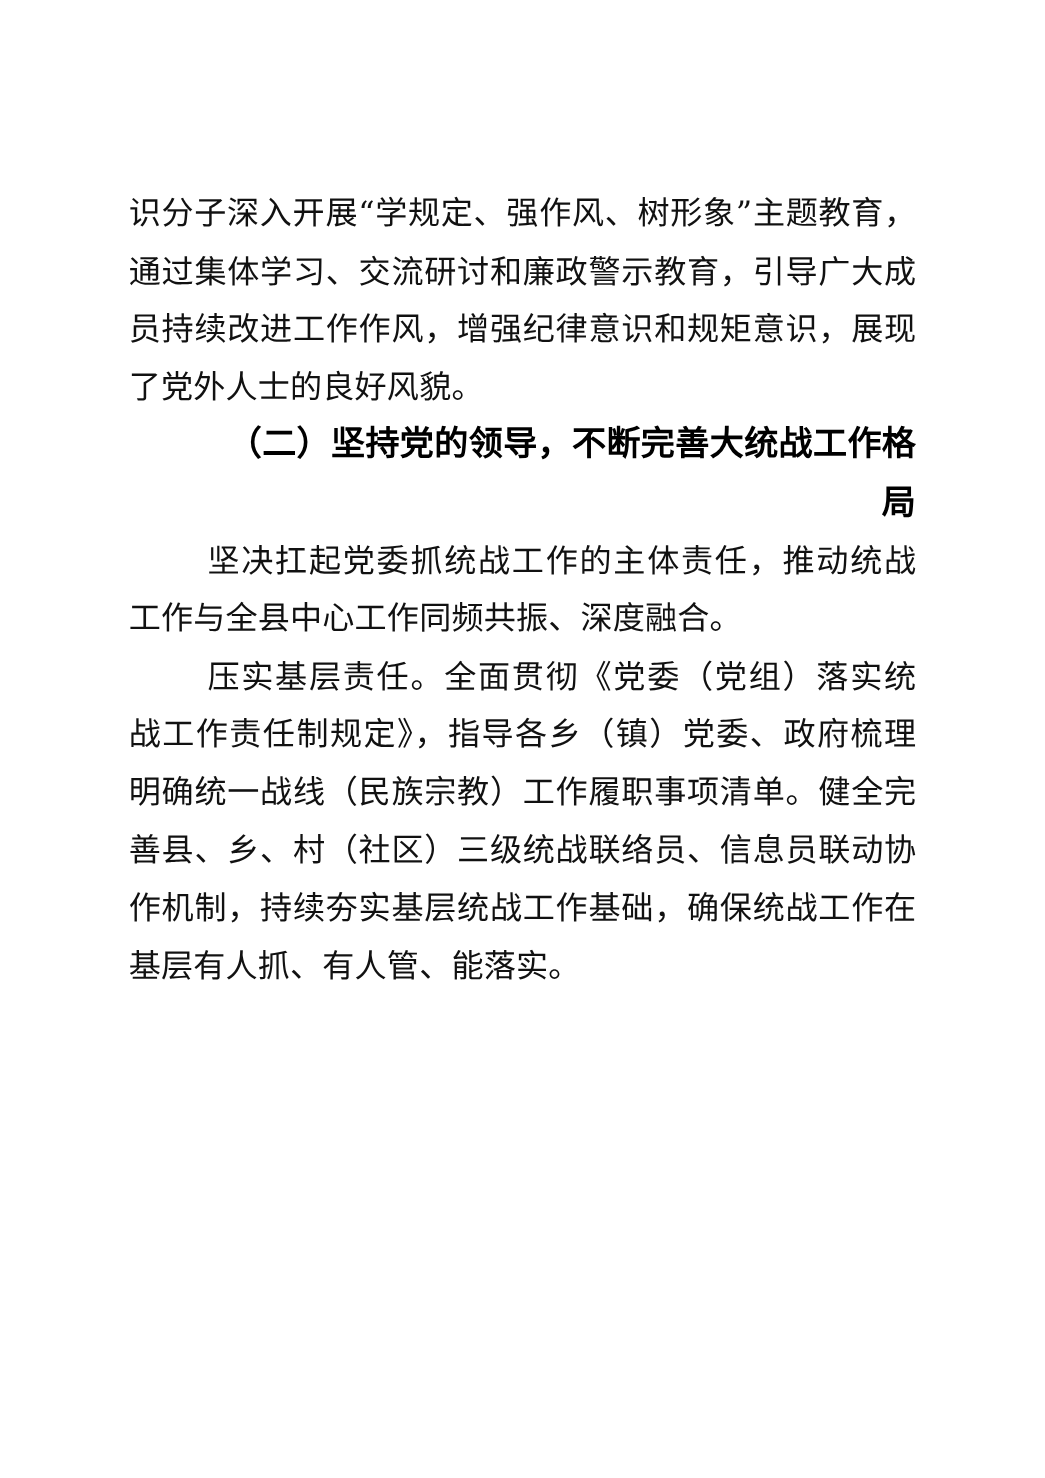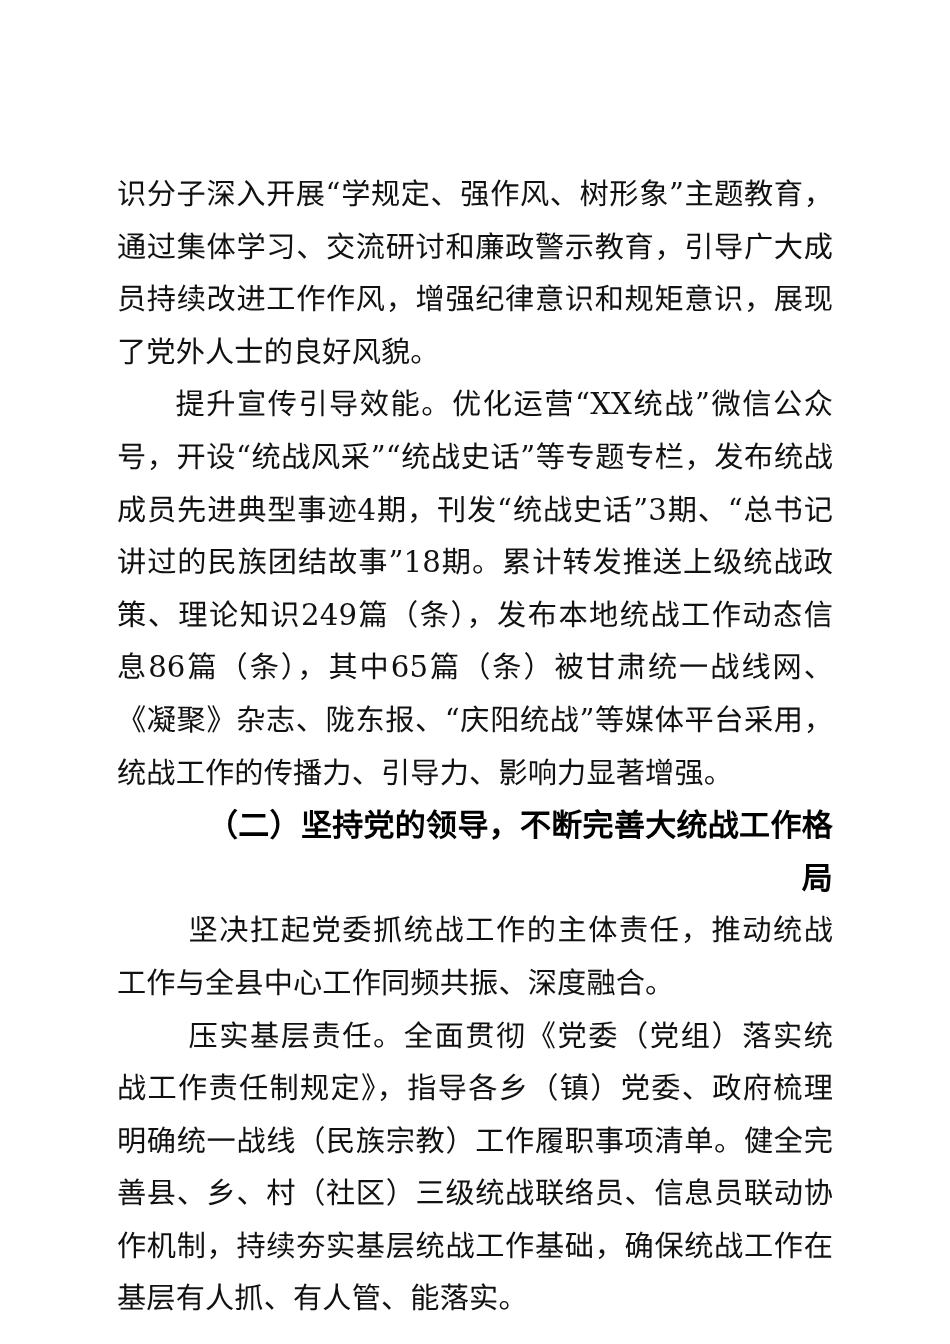--- a/index.html
+++ b/index.html
@@ -66,21 +66,20 @@
 </style>
 </head>
 <body>
 
 <div id="page">
 
   <div id="text-column">
 
     <p class="para">识分子深入开展“学规定、强作风、树形象”主题教育，通过集体学习、交流研讨和廉政警示教育，引导广大成员持续改进工作作风，增强纪律意识和规矩意识，展现了党外人士的良好风貌。</p>
 
-    <p class="para indent-2">提升宣传引导效能。优化运营“XX统战”微信公众号，开设“统战风采”“统战史话”等专题专栏，发布统战成员先进典型事迹4期，刊发“统战史话”3期、“总书记讲过的民族团结故事”18期。累计转发推送上级统战政策、理论知识249篇（条），发布本地统战工作动态信息86篇（条），其中65篇（条）被甘肃统一战线网、《凝聚》杂志、陇东报、“庆阳统战”等媒体平台采用，统战工作的传播力、引导力、影响力显著增强。</p>
 
     <p class="heading">（二）坚持党的领导，不断完善大统战工作格局</p>
 
     <p class="para indent-25">坚决扛起党委抓统战工作的主体责任，推动统战工作与全县中心工作同频共振、深度融合。</p>
 
 
     <p class="para indent-25">压实基层责任。全面贯彻《党委（党组）落实统战工作责任制规定》，指导各乡（镇）党委、政府梳理明确统一战线（民族宗教）工作履职事项清单。健全完善县、乡、村（社区）三级统战联络员、信息员联动协作机制，持续夯实基层统战工作基础，确保统战工作在基层有人抓、有人管、能落实。</p>
 
   </div>
 

